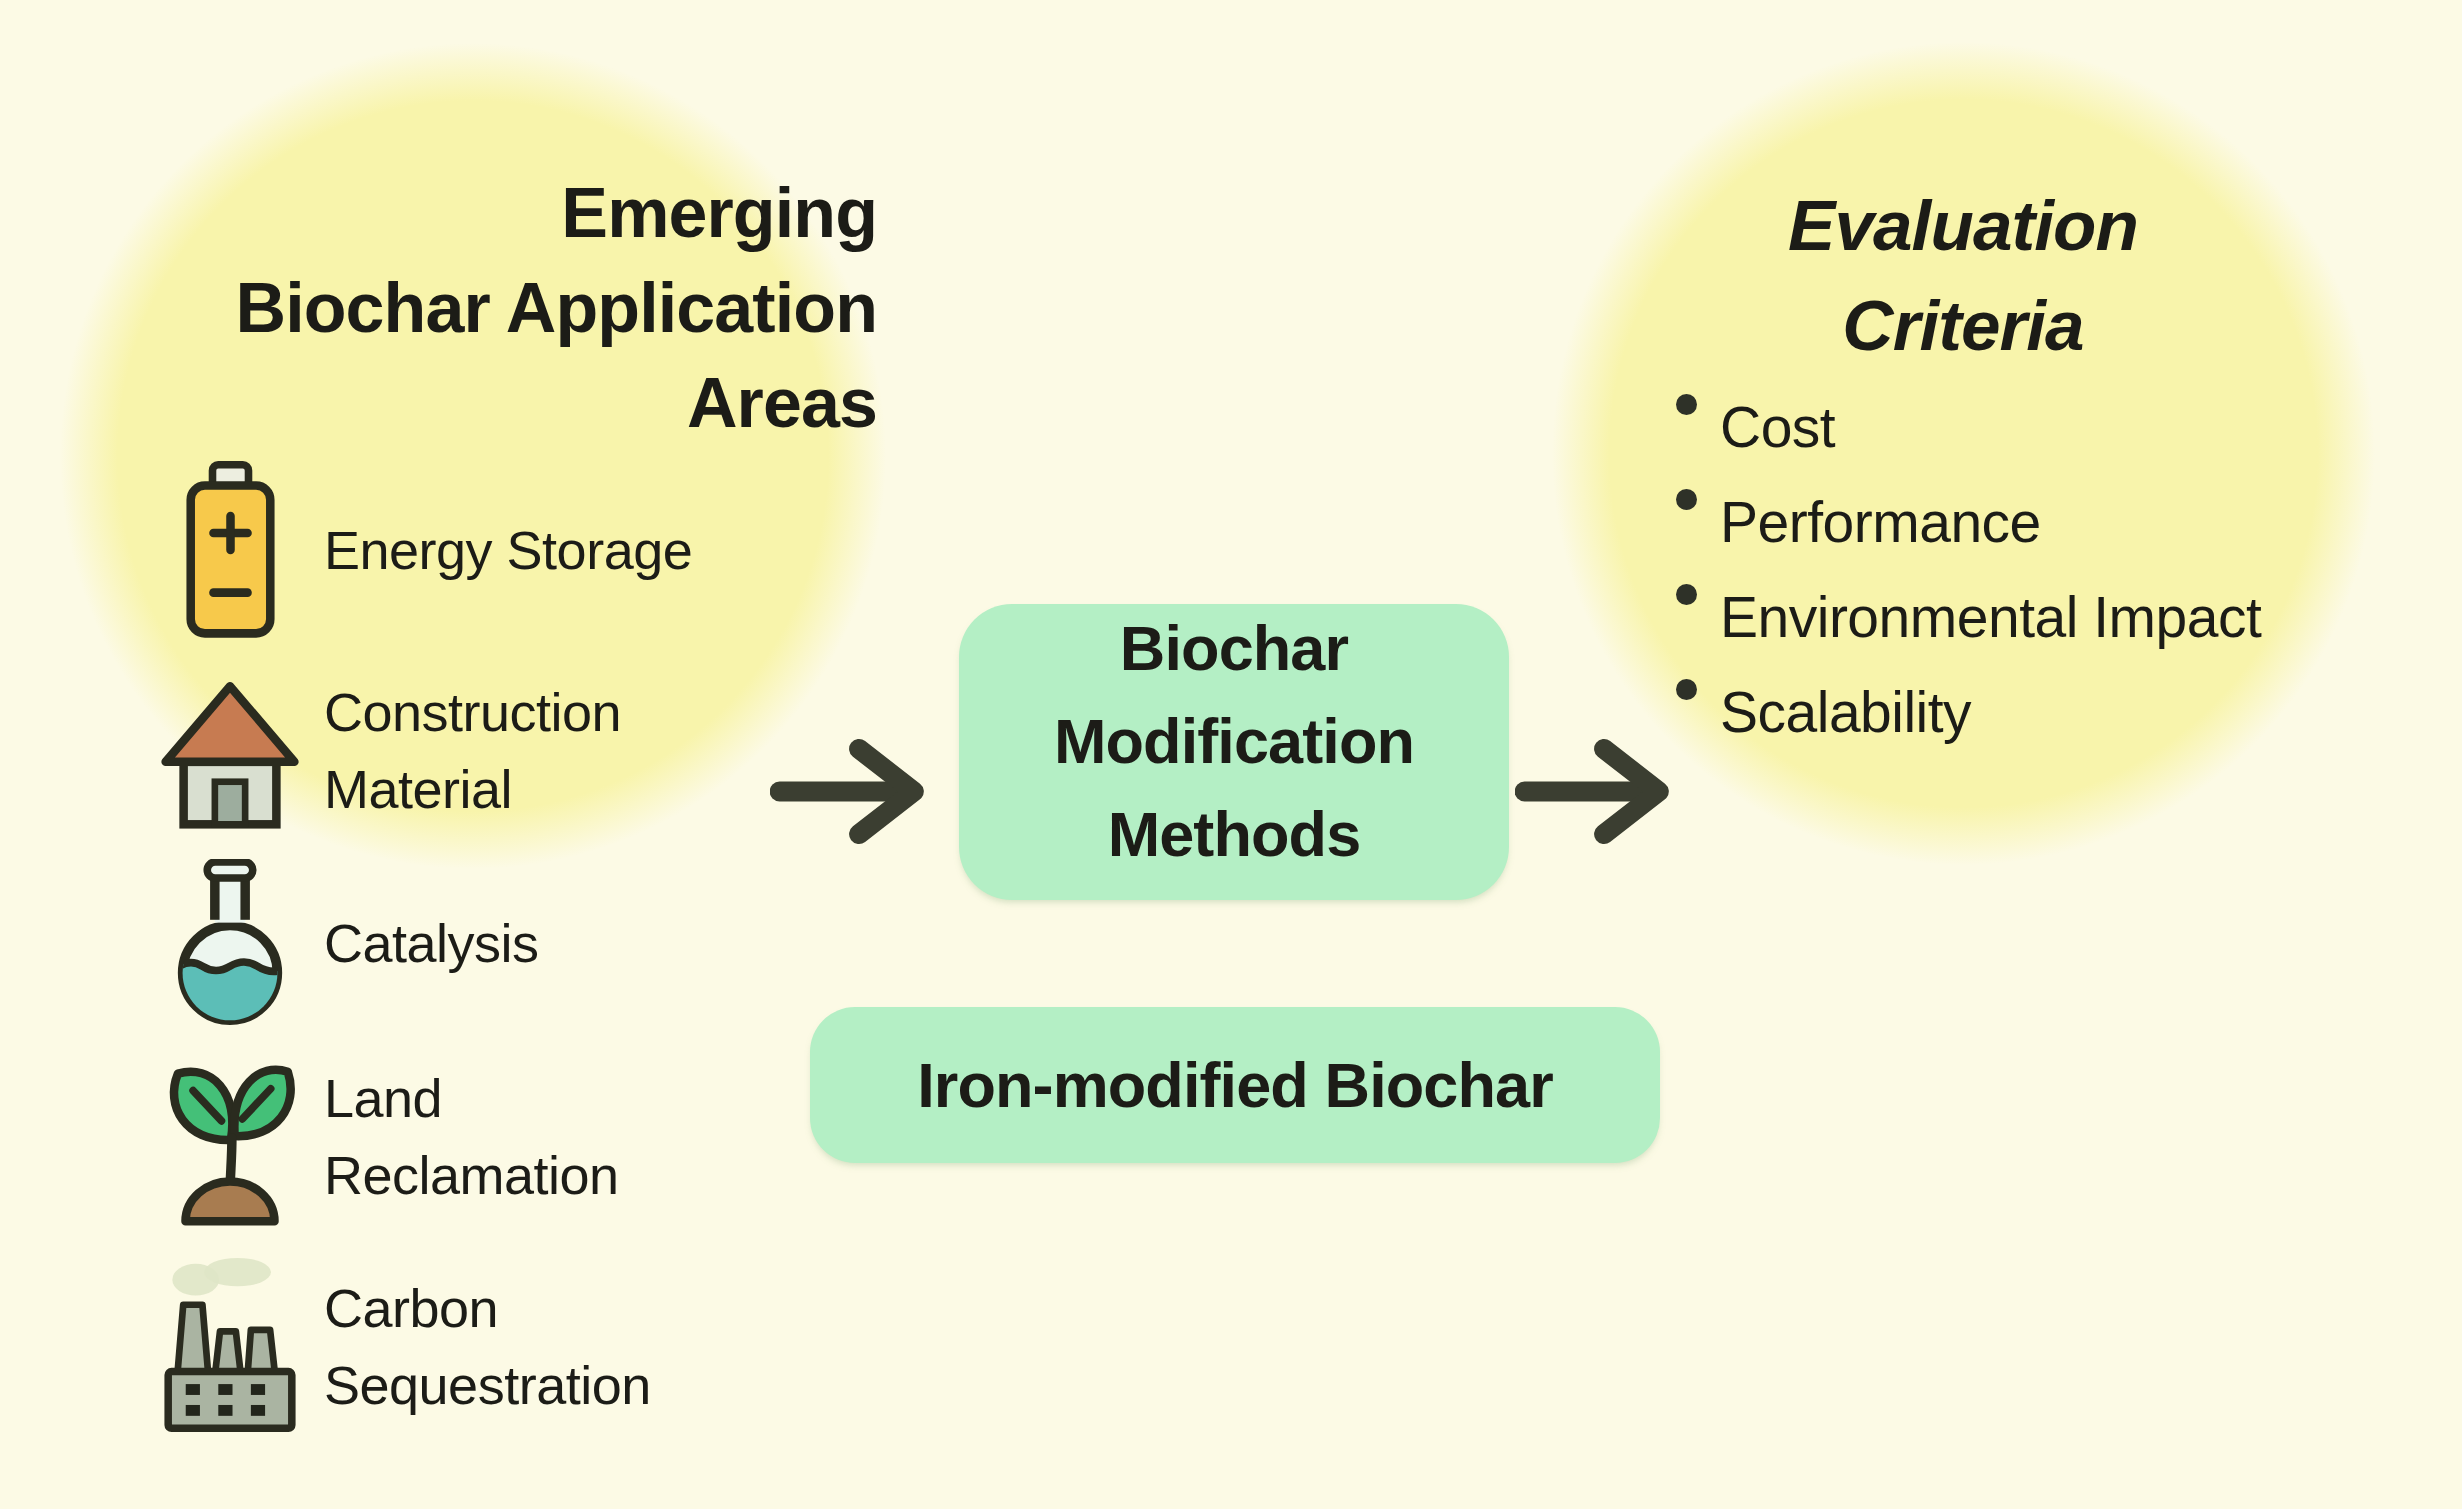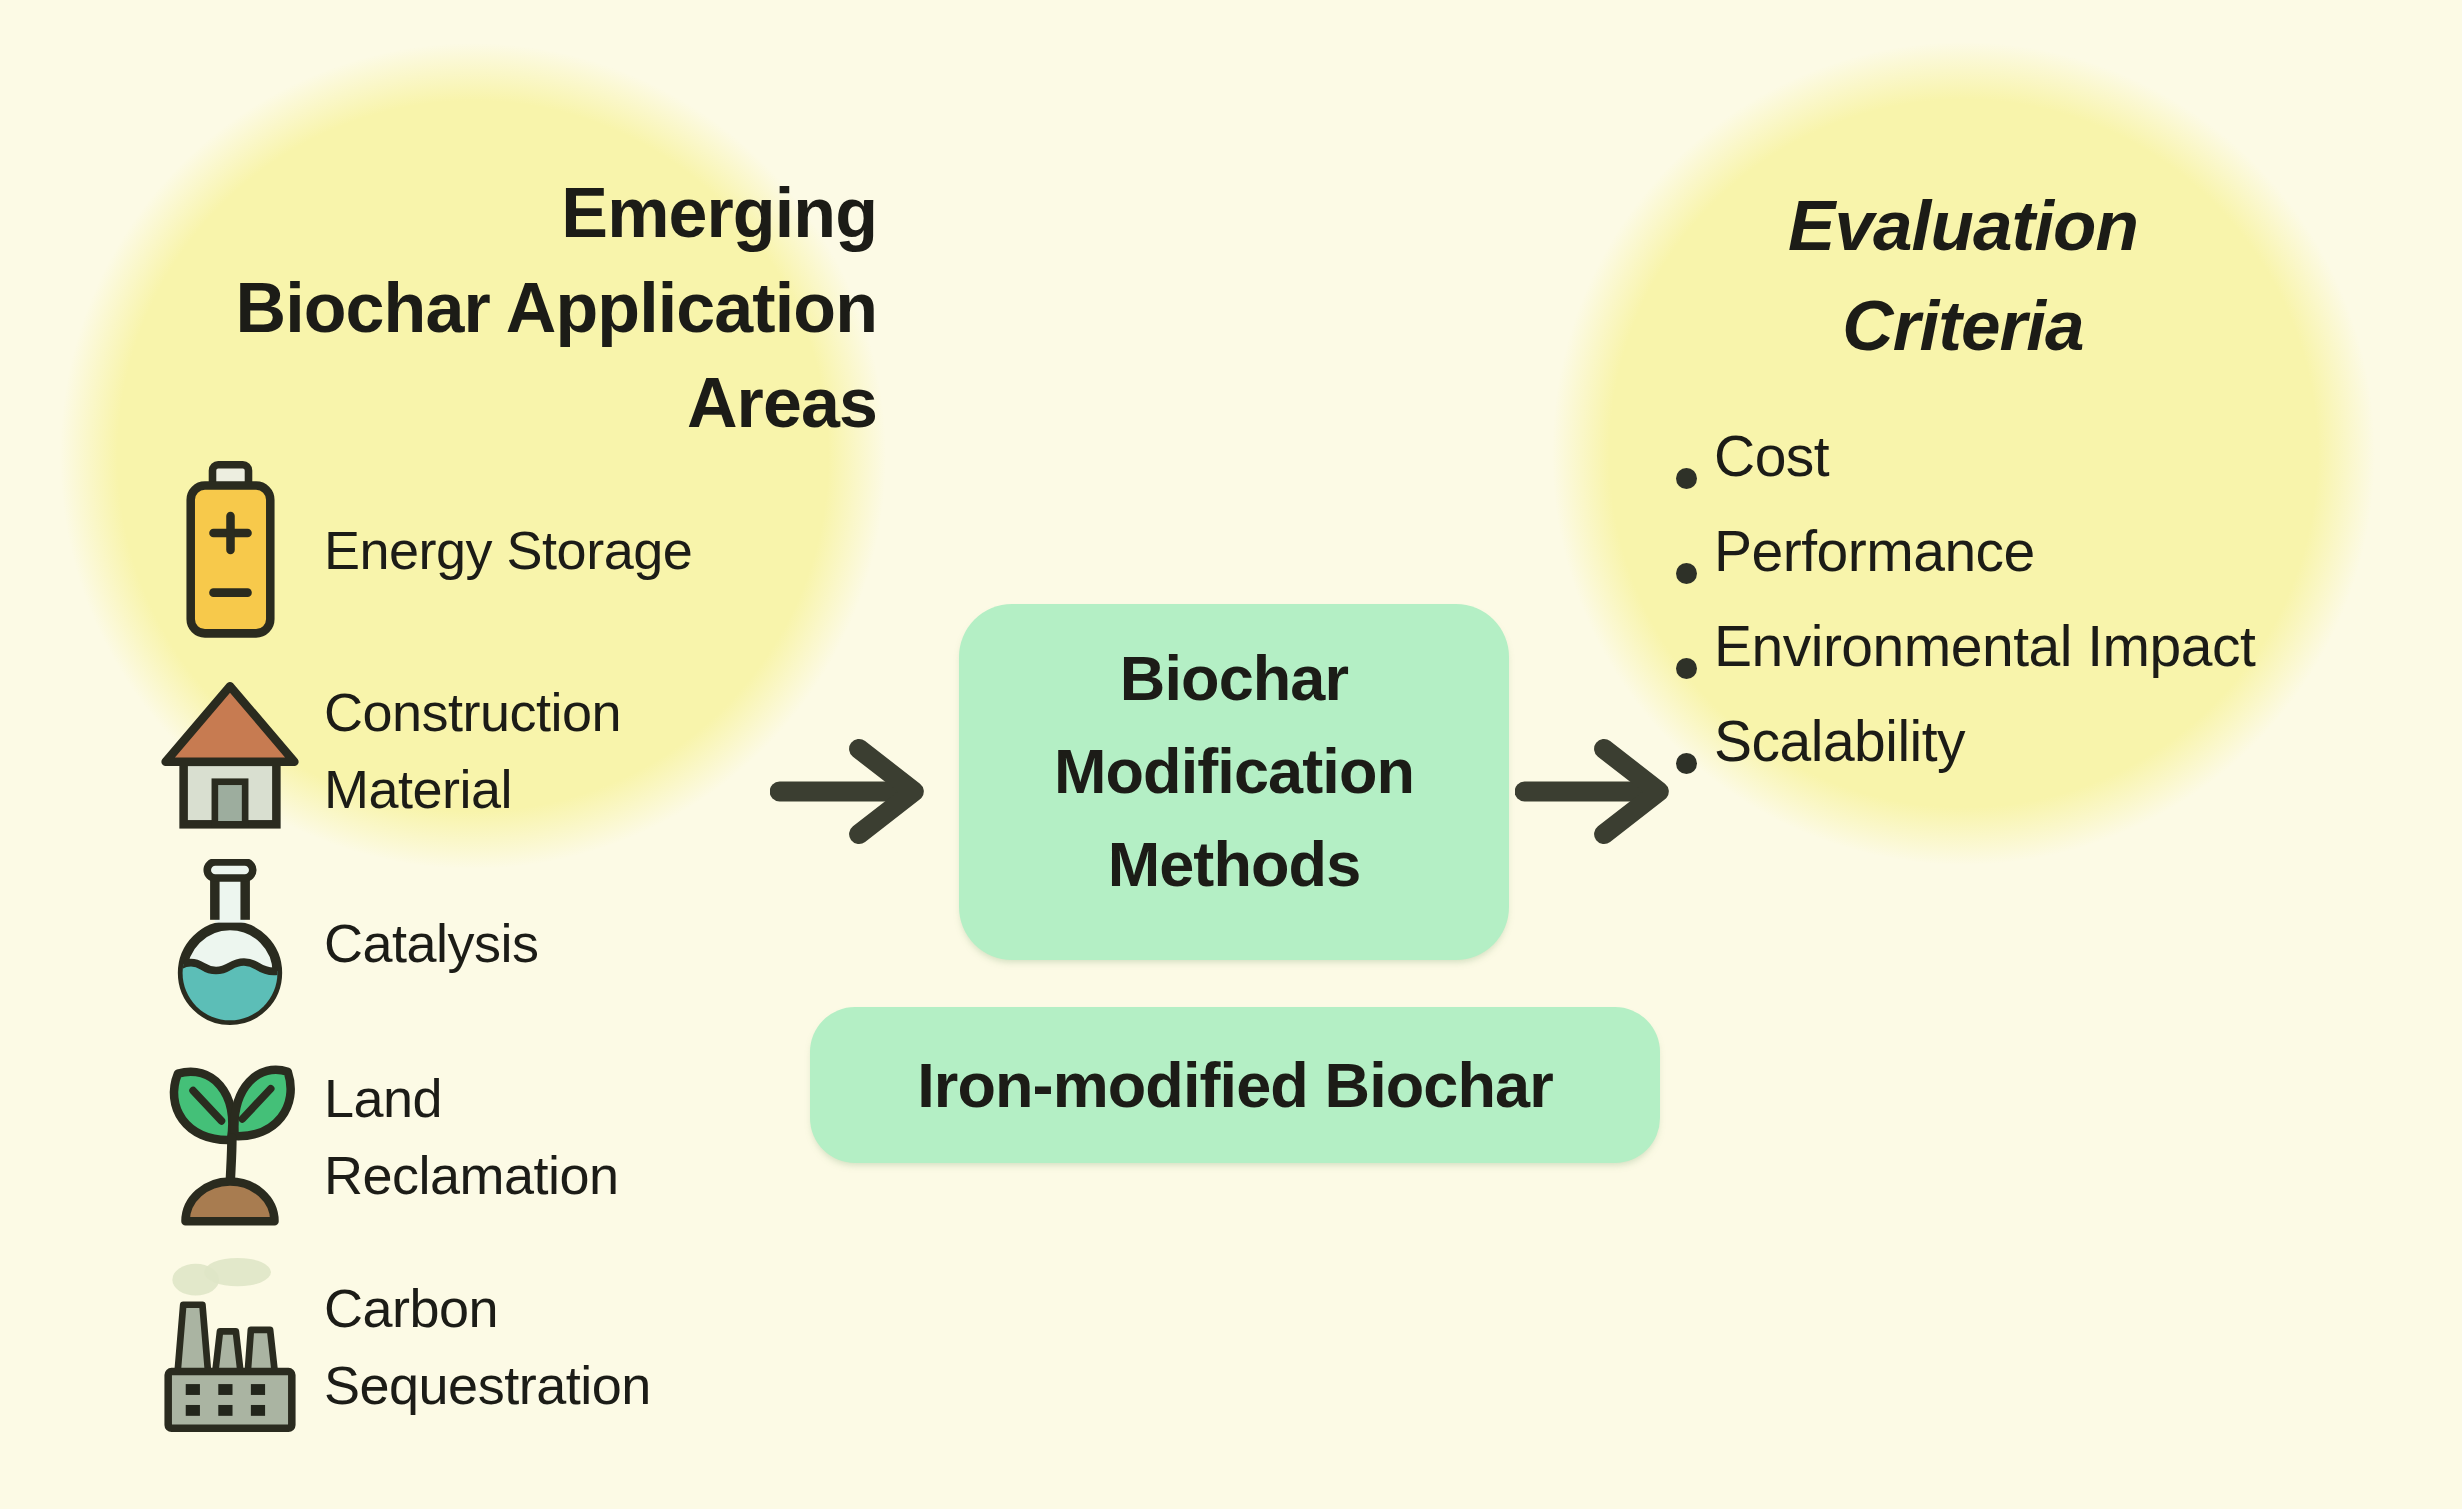--- a/index.html
+++ b/index.html
@@ -27,34 +27,34 @@
   .row2{top:671px;height:159px;}
   .row3{top:858px;height:171px;}
   .row4{top:1047px;height:180px;}
   .row5{top:1247px;height:199px;}
 
   .gbox{position:absolute;background:var(--box,#B4EFC5);
     display:flex;flex-direction:column;align-items:center;justify-content:center;
     text-align:center;font-weight:bold;letter-spacing:-0.9px;
     box-shadow:0 4.7px 7.6px -2.8px rgba(130,170,120,.35);}
   .gbox span{display:block;}
-  .box-methods{left:959px;top:604px;width:550px;height:356px;border-radius:53px;
+  .box-methods{left:959px;top:604px;width:550px;height:296px;border-radius:53px;
     font-size:63px;line-height:93px;padding-bottom:21px;box-sizing:border-box;}
   .box-result{left:810px;top:1007px;width:850px;height:156px;border-radius:45px;font-size:63px;}
 
   .arrow{position:absolute;width:161px;height:123px;}
   .arrow-left{left:770px;top:730px;}
   .arrow-right{left:1515px;top:730px;}
 
   .right-title{position:absolute;left:1584px;top:176px;width:758px;margin:0;
     font-size:71px;font-weight:bold;line-height:100px;text-align:center;letter-spacing:-0.9px;font-style:italic;}
   .right-title span{display:block;}
 
   .criteria{position:absolute;left:1676px;top:394px;margin:0;padding:0;list-style:none;}
-  .criteria li{height:95px;display:flex;align-items:flex-end;gap:17px;font-size:57px;letter-spacing:-0.5px;white-space:nowrap;}
+  .criteria li{height:95px;display:flex;align-items:flex-start;gap:23px;font-size:57px;letter-spacing:-0.5px;white-space:nowrap;}
   .dot{width:21px;height:21px;border-radius:50%;background:var(--bullet,#2E3128);flex:none;}
 </style>
 </head>
 <body>
 
 <div class="stage">
 
   <div class="circle left"></div>
   <div class="circle right"></div>
 

